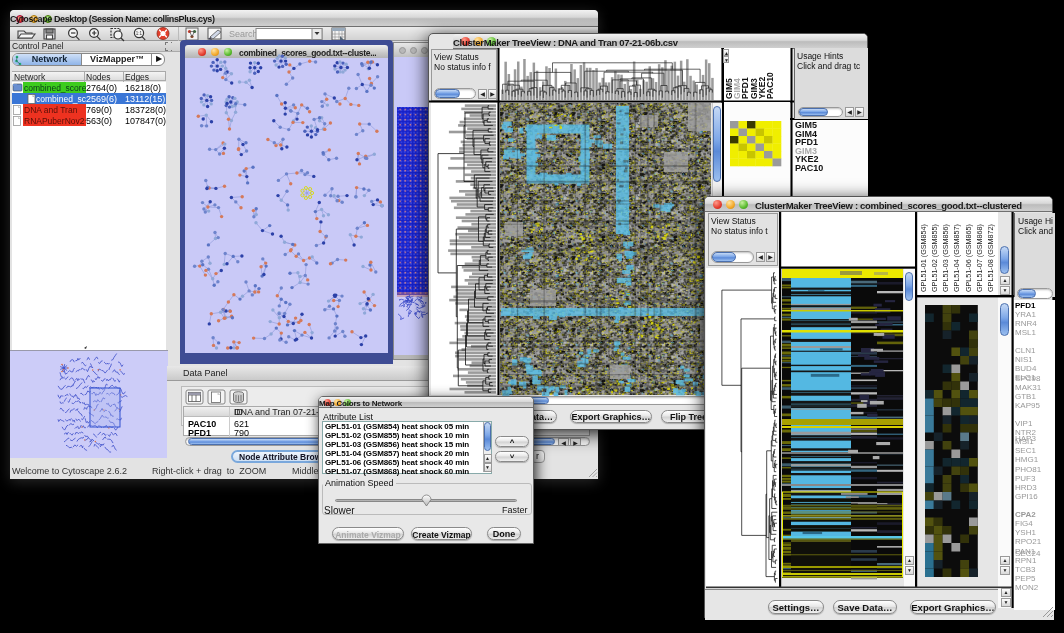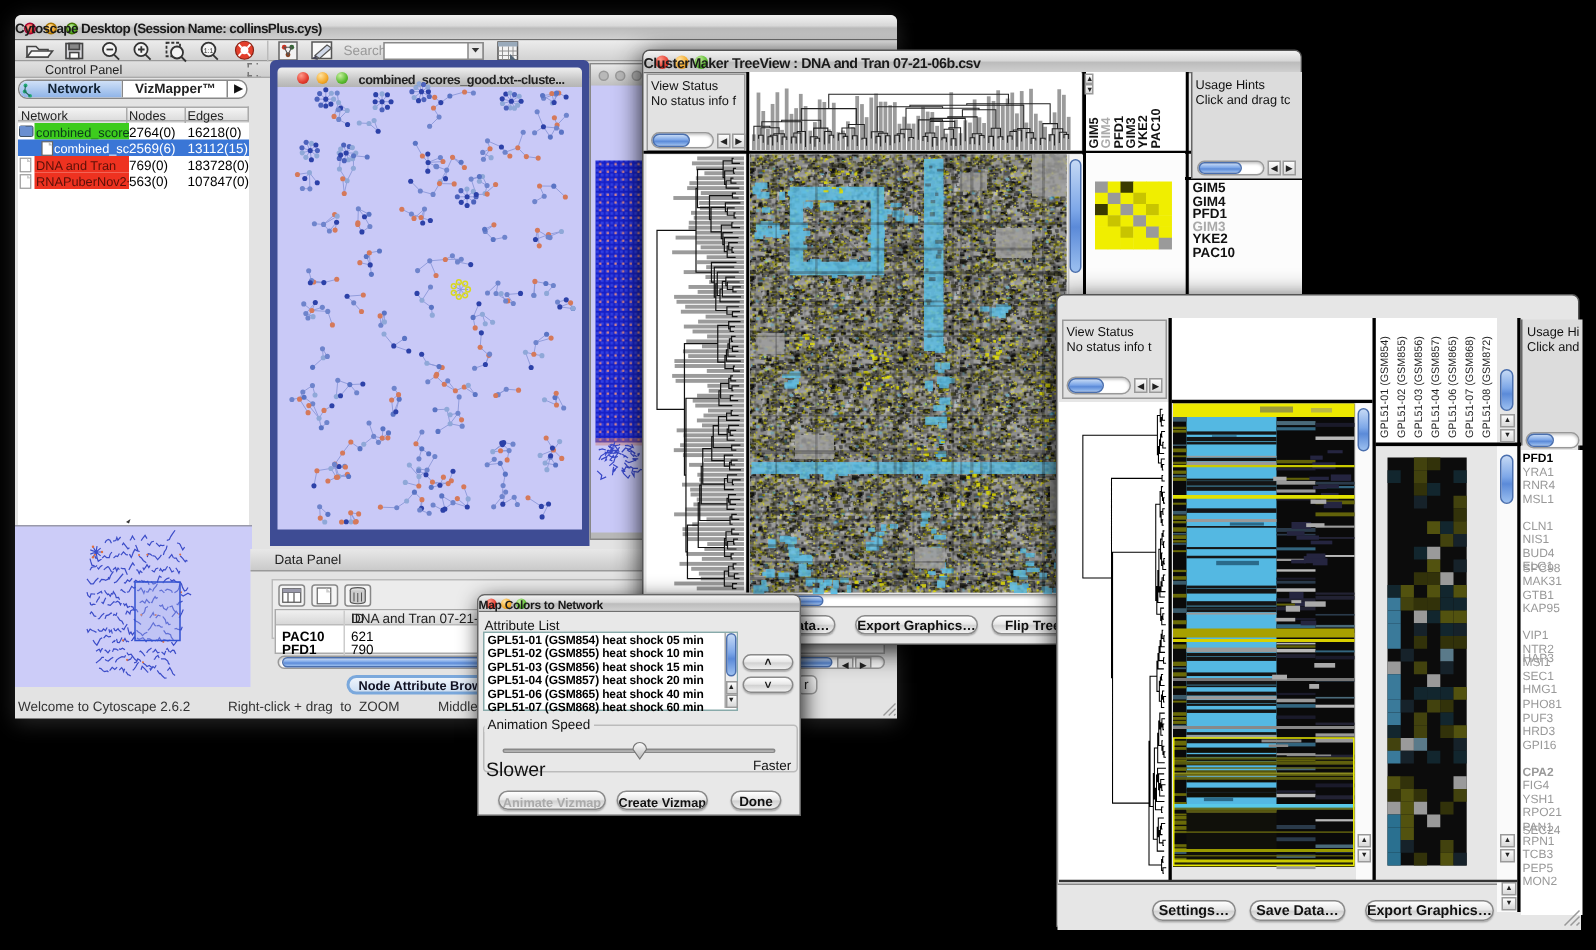--- a/index.html
+++ b/index.html
@@ -14,21 +14,21 @@
 </style></head><body>
 
 <div class="win" style="left:10px; top:10px; width:588px; height:469px; background:#e3e3e3; border-radius:5px 5px 0 0; box-shadow:0 3px 14px rgba(80,80,80,0.5);">
   <div class="titlebar" style="height:17px;">
     <div class="tl" style="left:6px; top:5px; width:8px; height:8px; background:radial-gradient(circle at 35% 30%, #ff9a8a, #e33b2e 60%, #b02015); border:0.5px solid #a03;"></div>
     <div class="tl" style="left:20px; top:5px; width:8px; height:8px; background:radial-gradient(circle at 35% 30%, #ffe2a0, #f3a828 60%, #c07b10); border:0.5px solid #a70;"></div>
     <div class="tl" style="left:34px; top:5px; width:8px; height:8px; background:radial-gradient(circle at 35% 30%, #c8f0a0, #58ba2e 60%, #3a8a18); border:0.5px solid #470;"></div>
     <div class="ttext" style="top:3.5px; font-size:9px; letter-spacing:-0.4px;">Cytoscape Desktop (Session Name: collinsPlus.cys)</div>
   </div>
   <div class="abs" style="left:0; top:17px; width:588px; height:14px; background:linear-gradient(#ececec,#d2d2d2); border-bottom:1px solid #9a9a9a;"></div>
-  <div class="abs" style="left:0; top:31px; width:162px; height:11px; background:linear-gradient(#e0e0e0,#cecece); border-bottom:1px solid #aaa; font-size:8.5px; color:#222; padding-left:20px;">Control Panel</div>
+  <div class="abs" style="left:0; top:31px; width:162px; height:11px; background:linear-gradient(#e0e0e0,#cecece); border-bottom:1px solid #aaa; font-size:8.5px; color:#222; padding-left:2px;">Control Panel</div>
   <div class="abs" style="left:155px; top:32px; width:9px; height:9px; border:1px dashed #777;"></div>
   <div class="abs" style="left:162px; top:31px; width:426px; height:11px; background:linear-gradient(#e0e0e0,#cecece); border-bottom:1px solid #aaa;"></div>
 </div>
 
 <svg class="abs" style="left:10px; top:26px;" width="420" height="18" viewBox="0 0 420 18">
   <g stroke="#444" stroke-width="1.1" fill="none">
     <path d="M8 12V5h6l2 2h6v5z" fill="#e8e8ea"></path>
     <path d="M8 12l3-4h14l-3 4z" fill="#f8f8f8"></path>
     <rect x="34" y="3" width="11" height="10" fill="#d8d8dc"></rect>
     <rect x="36" y="3" width="7" height="4" fill="#888"></rect>
@@ -688,21 +688,21 @@
     <span class="abs" style="left:50px; top:21px; color:#000;">790</span>
 </div>
 <div class="capsule-track" style="left:185px; top:437px; width:405px; height:9px;"></div>
 <div class="capsule" style="left:188px; top:438px; width:367px; height:7px;"></div>
 <div class="sbtn" style="left:558px; top:438px; width:11px; height:8px;">◀</div>
 <div class="sbtn" style="left:570px; top:438px; width:11px; height:8px;">▶</div>
 <div class="abs" style="left:231px; top:450px; width:132px; height:13px; background:linear-gradient(#eef4fc,#cfe0f4); border:2px solid #7aa8dc; border-radius:7px; font-size:8.5px; font-weight:bold; color:#112; text-align:left; padding-left:6px; white-space:nowrap; overflow:hidden;">Node Attribute Browser</div>
 <div class="abs" style="left:531px; top:450px; width:14px; height:13px; background:linear-gradient(#fff,#e4e4e4); border:1px solid #999; border-radius:4px; font-size:9px; color:#222; padding-left:4px;">r</div>
 
 <div class="win" style="left:428px; top:33px; width:440px; height:397px; background:#e6e6e6; border:1px solid #555; border-radius:5px 5px 0 0; box-shadow:0 4px 18px rgba(0,0,0,0.9);">
-  <div class="titlebar" style="height:15px;">
+  <div class="titlebar" style="height:15px;margin-left:24px;">
     <div class="tl" style="left:8px; top:3px; width:9px; height:9px; background:radial-gradient(circle at 35% 30%, #ff9a8a, #e33b2e 60%, #b02015);"></div>
     <div class="tl" style="left:21px; top:3px; width:9px; height:9px; background:radial-gradient(circle at 35% 30%, #ffe2a0, #f3a828 60%, #c07b10);"></div>
     <div class="tl" style="left:34px; top:3px; width:9px; height:9px; background:radial-gradient(circle at 35% 30%, #c8f0a0, #58ba2e 60%, #3a8a18);"></div>
     <div class="ttext" style="top:2.5px; font-size:9.5px; letter-spacing:-0.3px;">ClusterMaker TreeView : DNA and Tran 07-21-06b.csv</div>
   </div>
 </div>
 
 <div class="abs" style="left:431px; top:49px; width:66px; height:52px; background:#e2e2e2; border:1px solid #999; font-size:8.5px; color:#111;">
   <div style="padding:2px 0 0 2px;">View Status</div>
   <div style="padding:0 0 0 2px;">No status info f</div>
@@ -2227,20 +2227,26 @@
     <div class="abs" style="left:0px; top:35.0px; color:#111;">YKE2</div>
     <div class="abs" style="left:0px; top:43.5px; color:#111;">PAC10</div>
   </div>
 <div class="capsule-track" style="left:500px; top:396px; width:212px; height:9px;"></div>
 <div class="capsule" style="left:519px; top:397px; width:30px; height:7px;"></div>
 <div class="aquabtn" style="left:498px; top:410px; width:59px; height:13px; font-size:9px; padding-top:1px; text-align:right; padding-right:3px;">Save Data…</div>
 <div class="aquabtn" style="left:570px; top:410px; width:82px; height:13px; font-size:9px; padding-top:1px;">Export Graphics…</div>
 <div class="aquabtn" style="left:661px; top:410px; width:62px; height:13px; font-size:9px; padding-top:1px; text-align:left; padding-left:8px;">Flip Tree N</div>
 
 <div class="win" style="left:704px; top:196px; width:349px; height:422px; background:#e6e6e6; border:1px solid #555; border-radius:5px 5px 0 0; box-shadow:0 4px 18px rgba(0,0,0,0.9);">
+  <div class="titlebar" style="height:15px;">
+    <div class="tl" style="left:8px; top:3px; width:9px; height:9px; background:radial-gradient(circle at 35% 30%, #ff9a8a, #e33b2e 60%, #b02015);"></div>
+    <div class="tl" style="left:21px; top:3px; width:9px; height:9px; background:radial-gradient(circle at 35% 30%, #ffe2a0, #f3a828 60%, #c07b10);"></div>
+    <div class="tl" style="left:34px; top:3px; width:9px; height:9px; background:radial-gradient(circle at 35% 30%, #c8f0a0, #58ba2e 60%, #3a8a18);"></div>
+    <div class="ttext" style="top:2.5px; font-size:9.5px; letter-spacing:-0.3px; text-align:left; padding-left:50px;">ClusterMaker TreeView : combined_scores_good.txt--clustered</div>
+  </div>
   <div class="abs" style="left:0; top:392px; width:349px; height:31px; background:#e6e6e6; border-top:1px solid #888;"></div>
 </div>
 
 <div class="abs" style="left:708px; top:213px; width:70px; height:53px; background:#e2e2e2; border:1px solid #999; font-size:8.5px; color:#111;">
   <div style="padding:2px 0 0 2px;">View Status</div>
   <div style="padding:0 0 0 2px;">No status info t</div>
 </div>
 <div class="capsule-track" style="left:711px; top:251px; width:43px; height:12px;"></div>
 <div class="capsule" style="left:712px; top:252px; width:24px; height:10px;"></div>
 <div class="sbtn" style="left:756px; top:252px; width:9px; height:10px;">◀</div>
@@ -2696,17 +2702,17 @@
   <svg class="abs" style="left:101px; top:96px;" width="13" height="15" viewBox="0 0 13 15">
     <path d="M2 6.5A4.5 4.5 0 0 1 11 6.5 L6.5 13z" fill="url(#thumbgrad)"></path>
     <defs>
         <linearGradient id="thumbgrad" x1="0" y1="0" x2="0" y2="1">
           <stop offset="0" stop-color="#fdfdfd"></stop>
           <stop offset="1" stop-color="#b8b8b8"></stop>
         </linearGradient>
       </defs>
     <path d="M2 6.5A4.5 4.5 0 0 1 11 6.5 L6.5 13z" fill="none" stroke="#777" stroke-width="0.8"></path>
   </svg>
-  <div class="abs" style="left:5px; top:108px; font-size:13px; color:#111;">Slower</div>
+  <div class="abs" style="left:5px; top:108px; font-size:10px; color:#111;">Slower</div>
   <div class="abs" style="left:183px; top:108px; font-size:9px; color:#111;">Faster</div>
   <div class="aquabtn" style="left:13px; top:130px; width:72px; height:13px; font-size:8.5px; color:#aaa; padding-top:1.5px;">Animate Vizmap</div>
   <div class="aquabtn" style="left:92px; top:130px; width:61px; height:13px; font-size:8.5px; padding-top:1.5px;">Create Vizmap</div>
   <div class="aquabtn" style="left:168px; top:130px; width:34px; height:13px; font-size:9px; padding-top:1px;">Done</div>
 </div>
 </body></html>

